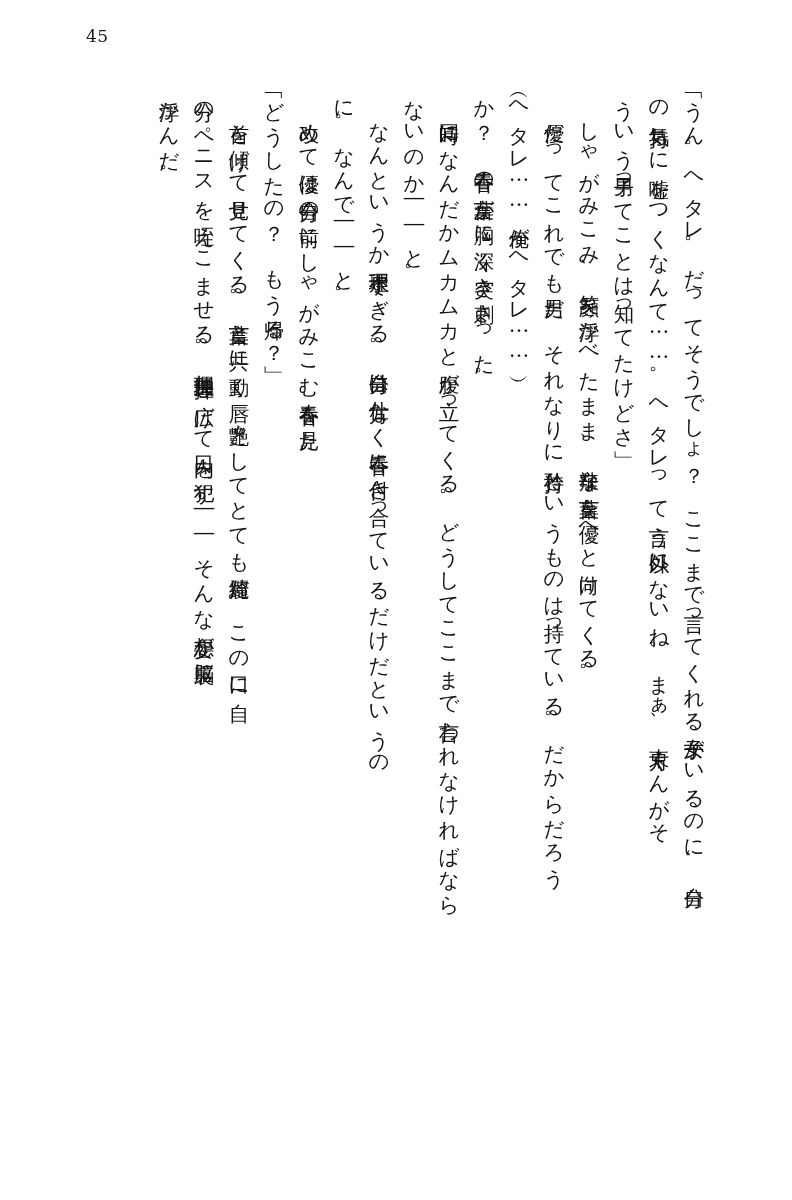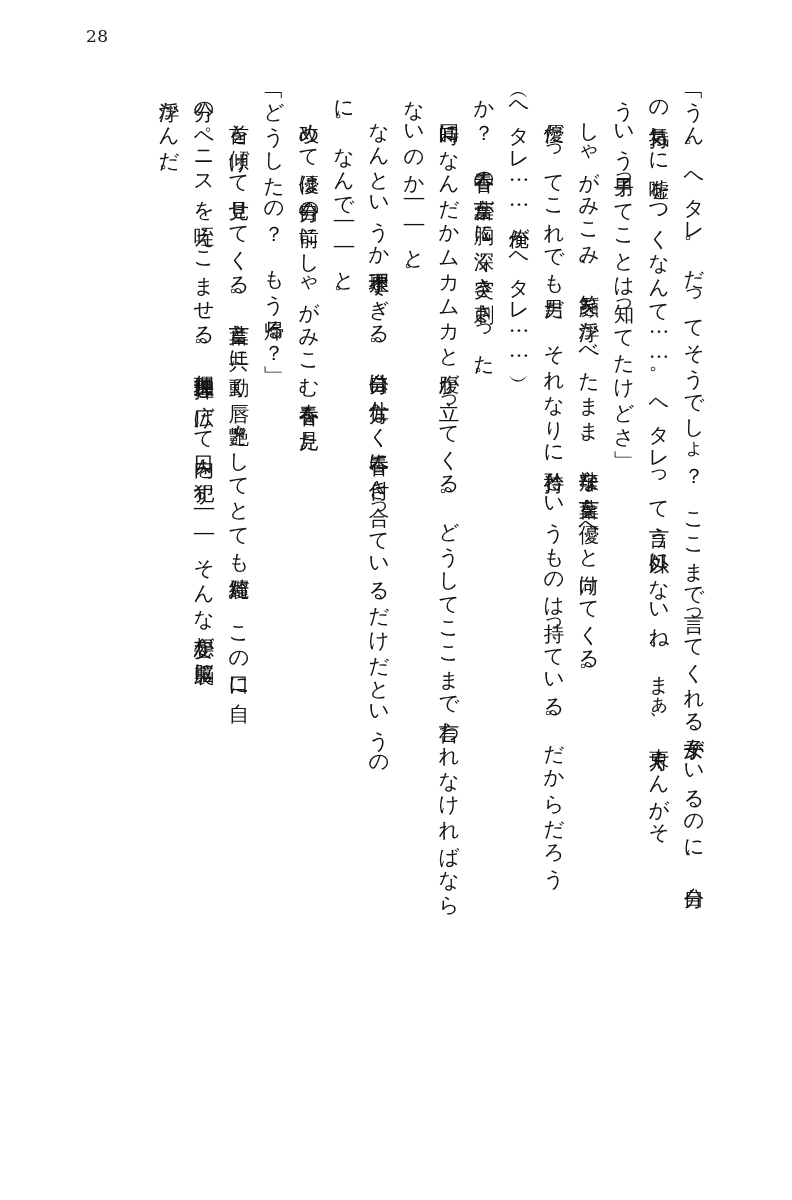--- a/index.html
+++ b/index.html
@@ -55,21 +55,21 @@
     flex: 0 0 35px;
     white-space: pre;
     overflow: visible;
   }
 </style>
 </head>
 <body>
 
 <div class="page">
 
-  <div class="page-number">28</div>
+  <div class="page-number">45</div>
 
   <div class="text-block">
     <div class="line">「うん。ヘタレ。だってそうでしょ？　ここまで言ってくれる女子がいるのに、自分</div>
     <div class="line">の気持ちに嘘をつくなんて……。ヘタレって言う以外にないね。まぁ、東方くんがそ</div>
     <div class="line">ういう男子ってことは知ってたけどさ」</div>
     <div class="line">　しゃがみこみ、笑顔を浮かべたまま、辛辣な言葉を優へと向けてくる。</div>
     <div class="line">　優だってこれでも男だ。それなりに矜持というものは持っている。だからだろう</div>
     <div class="line">（ヘタレ……俺がヘタレ……）</div>
     <div class="line">か？　春香の言葉が胸に深く突き刺さった。</div>
     <div class="line">　同時になんだかムカムカと腹が立ってくる。どうしてここまで言われなければなら</div>

